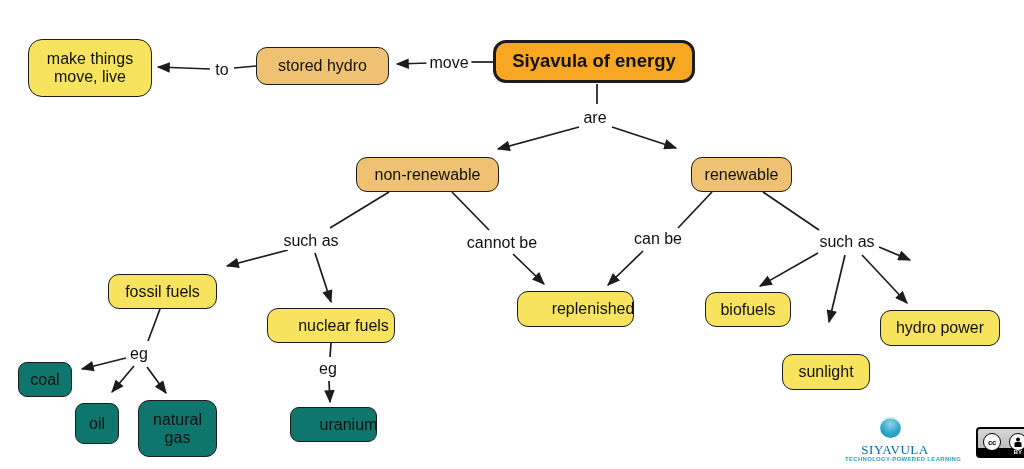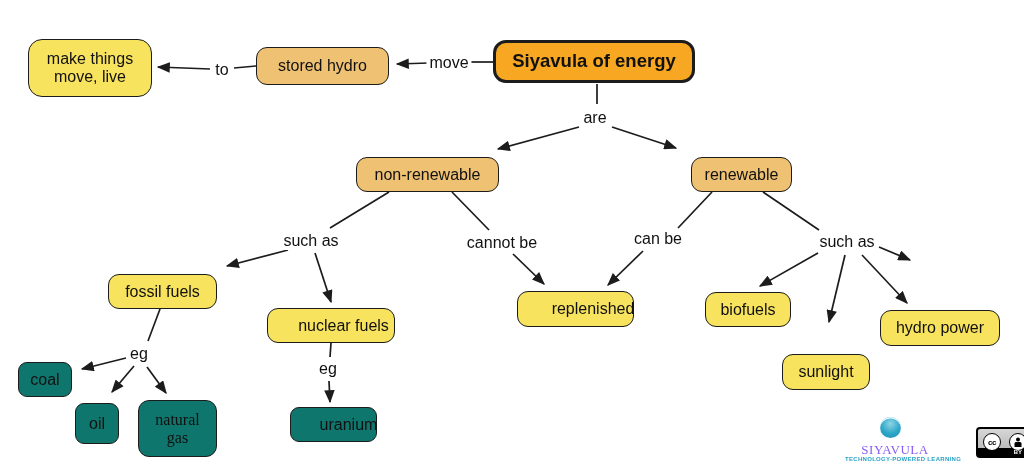--- a/index.html
+++ b/index.html
@@ -29,21 +29,21 @@
   
   .brand{position:absolute;left:845px;top:414px;width:100px;height:50px;}
   .brand-dot{
     position:absolute;left:35px;top:3px;width:21px;height:21px;border-radius:50%;
     background:radial-gradient(circle at 50% 32%,#8ed4e6 0%,#2da6c8 55%,#1e93b5 100%);
     box-shadow:inset 0 1.5px 0 #e8f7fb;
   }
   .brand-name{
     position:absolute;left:0;top:24px;width:100px;text-align:center;
     font-family:"Liberation Serif",serif;font-variant:small-caps;text-transform:lowercase;
-    font-size:19px;letter-spacing:0.5px;color:#8b5cf6;line-height:1;
+    font-size:19px;letter-spacing:0.5px;color:#0369a1;line-height:1;
   }
   .brand-tag{
     position:absolute;left:0;top:42px;width:100px;text-align:center;
     font-size:6px;font-weight:bold;letter-spacing:0.3px;color:#2aa3c6;white-space:nowrap;
   }
   
   .cc-badge{
     position:absolute;left:952px;top:427px;width:58px;height:31px;box-sizing:border-box;
     border:2px solid #000;border-radius:4px;
     background:linear-gradient(#d6d6d6 0%,#bdbdbd 70%,#9e9e9e 100%);
@@ -150,21 +150,21 @@
 
   <div class="node yellow" style="left:782px;top:330px;width:88px;height:36px;margin-top:24px;">sunlight</div>
 
   <div class="node yellow" style="left:880px;top:310px;width:120px;height:36px;">hydro power</div>
 
 
   <div class="node pale" style="left:18px;top:362px;width:54px;height:35px;border-radius:9px;">coal</div>
 
   <div class="node pale" style="left:75px;top:403px;width:44px;height:41px;border-radius:9px;">oil</div>
 
-  <div class="node pale" style="left:138px;top:400px;width:79px;height:57px;font-family:Liberation Serif, serif;">natural gas</div>
+  <div class="node pale" style="left:138px;top:400px;width:79px;height:57px;">natural gas</div>
 
   <div class="node pale" style="left:290px;top:407px;width:87px;height:35px;border-radius:9px;padding-left:35px;">uranium</div>
 
   <span class="edge-label" style="left:222px;top:70px;">to</span>
   <span class="edge-label" style="left:449px;top:63px;">move</span>
   <span class="edge-label" style="left:595px;top:118px;">are</span>
   <span class="edge-label" style="left:311px;top:241px;">such as</span>
   <span class="edge-label" style="left:502px;top:243px;">cannot be</span>
   <span class="edge-label" style="left:658px;top:239px;text-align:center;">can be</span>
   <span class="edge-label" style="left:847px;top:242px;">such as</span>

